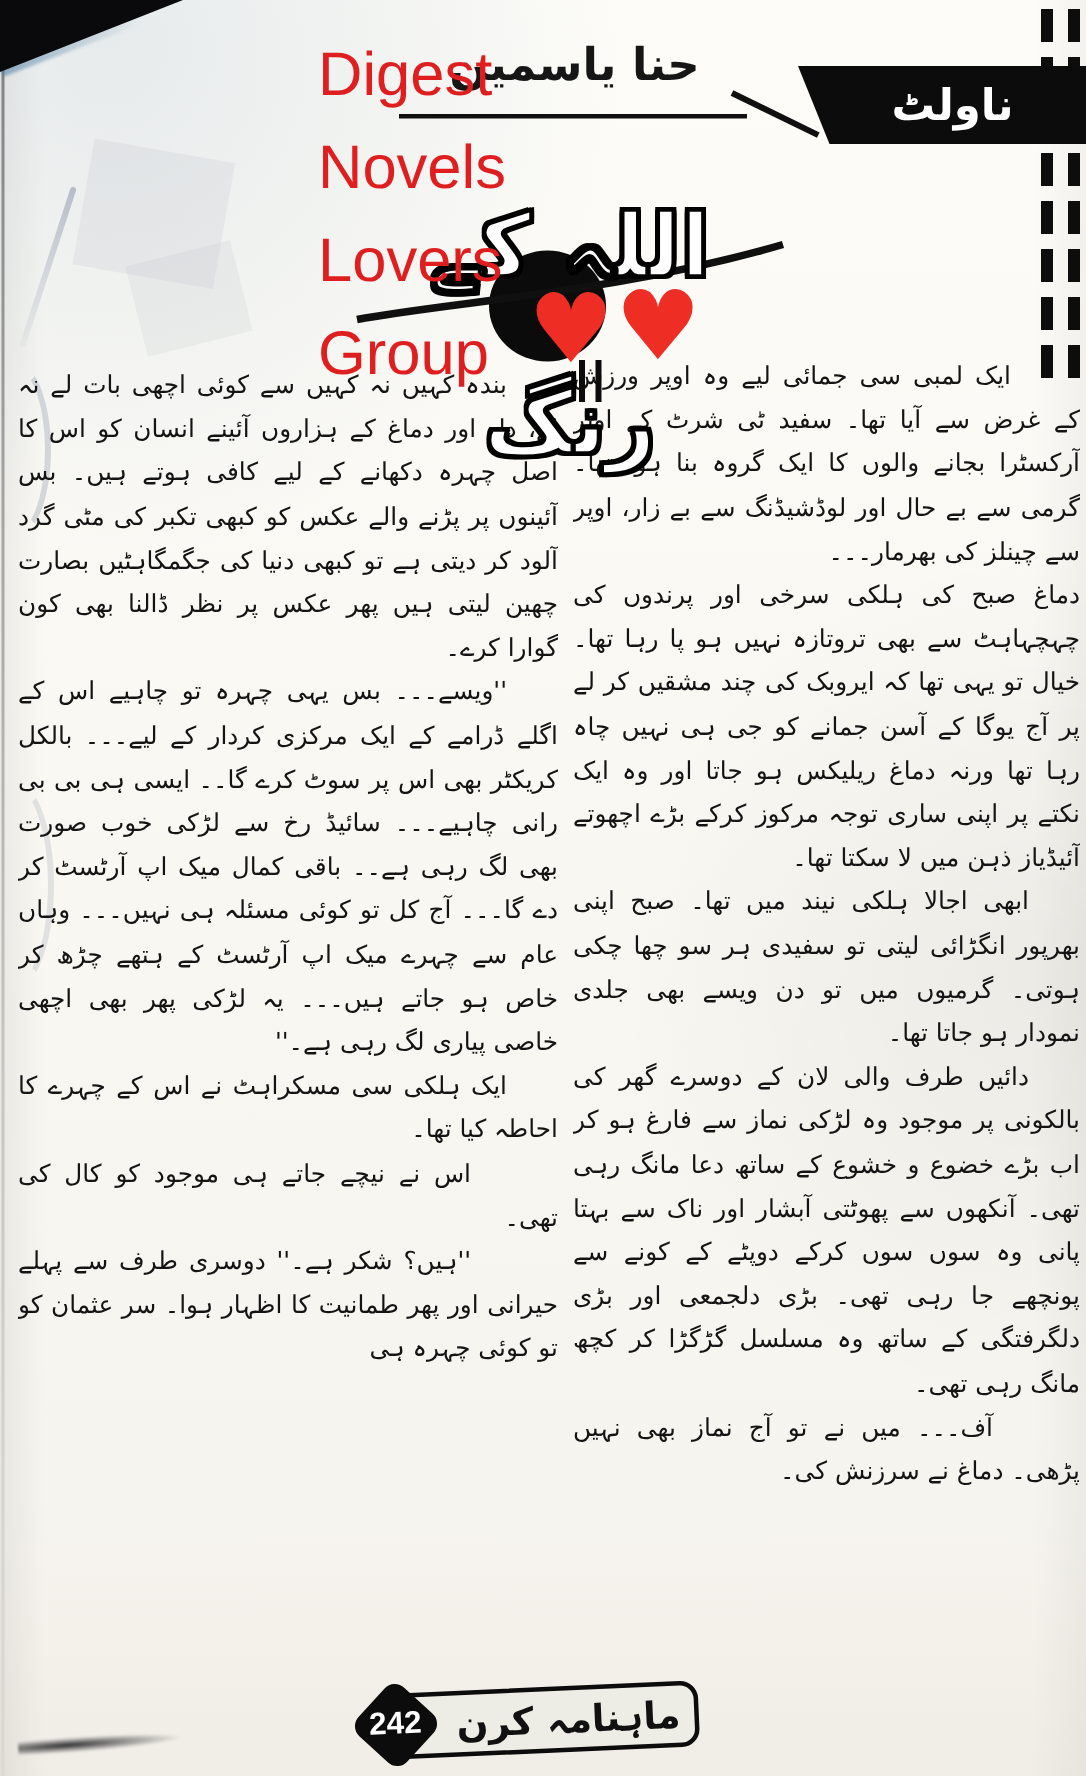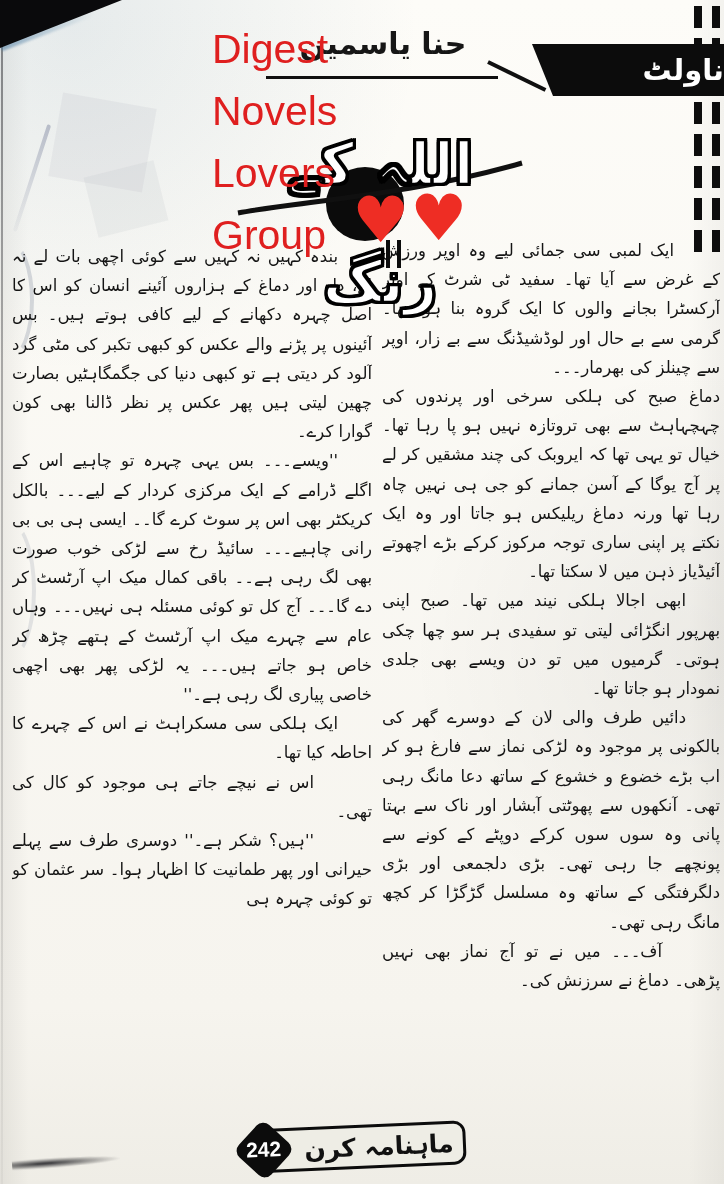--- a/index.html
+++ b/index.html
@@ -34,21 +34,21 @@
   .arc-a{position:absolute;left:-16px;top:240px;width:42px;height:112px;border-radius:50%;
     border:4px solid transparent;border-right-color:rgba(130,140,160,.30);z-index:1;}
   .arc-b{position:absolute;left:-18px;top:520px;width:46px;height:132px;border-radius:50%;
     border:4px solid transparent;border-right-color:rgba(130,140,160,.20);z-index:1;}
   .smudge-bottom{position:absolute;left:12px;top:1157px;width:108px;height:10px;
     background:radial-gradient(ellipse at 30% 50%, rgba(22,22,26,.88), rgba(22,22,26,0) 72%);
     transform:rotate(-4deg);filter:blur(.6px);z-index:2;}
   
   .banner{position:absolute;left:532px;top:44px;width:192px;height:52px;background:#0c0c0c;
     clip-path:polygon(0 0,100% 0,100% 100%,21px 100%);z-index:3;
-    display:flex;align-items:center;justify-content:flex-end;}
+    display:flex;align-items:center;justify-content:center;}
   .banner span{color:#fff;font-size:29px;font-weight:bold;direction:rtl;padding-left:14px;
     letter-spacing:1px;}
   .banner-slash{position:absolute;left:488px;top:60px;width:64px;height:4px;background:#101010;
     transform:rotate(26deg);transform-origin:left center;z-index:3;}
   .author{position:absolute;left:268px;top:26px;width:230px;text-align:center;
     font-size:30px;font-weight:bold;direction:rtl;z-index:3;}
   .author-underline{position:absolute;left:266px;top:76px;width:232px;height:3px;background:#101010;z-index:3;}
   .title-block{position:absolute;left:232px;top:101px;width:296px;height:140px;z-index:3;}
   .title-circle{position:absolute;left:94px;top:66px;width:78px;height:74px;background:#0b0b0b;border-radius:50%;}
   .title-swoosh{position:absolute;left:0;top:0;}

